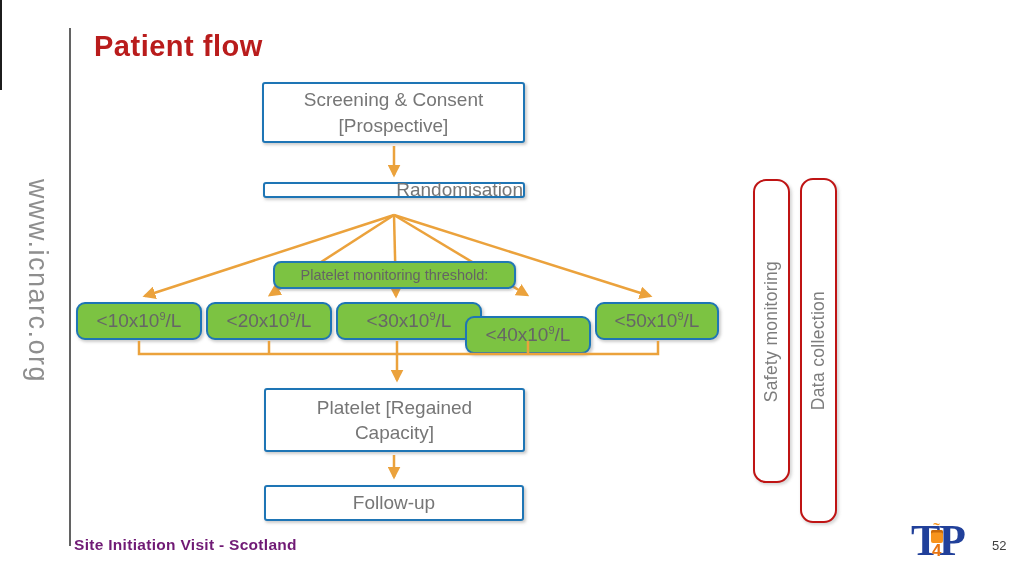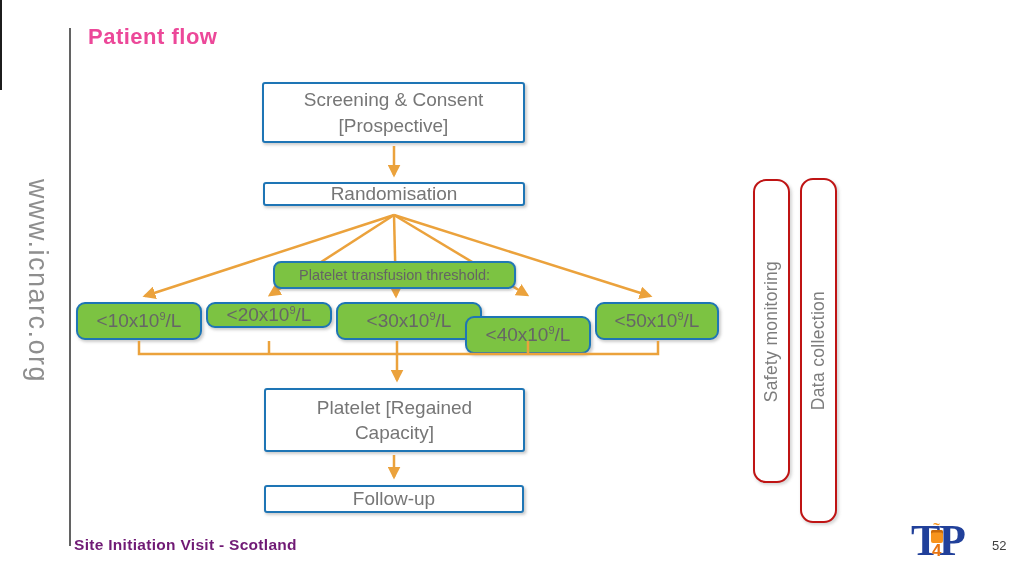--- a/index.html
+++ b/index.html
@@ -8,22 +8,22 @@
     font-family:"Liberation Sans", sans-serif; overflow:hidden;
   }
   
   .edge-line   { position:absolute; left:0; top:0; width:2px; height:90px; background:#1c1c1c; }
   .divider     { position:absolute; left:69px; top:28px; width:1.5px; height:518px; background:#636363; }
   .vertical-url{
     position:absolute; left:37px; top:281px; transform:translate(-50%,-50%) rotate(90deg);
     white-space:nowrap; color:#8e8e8e; font-size:27px; letter-spacing:1.5px;
   }
   .title {
-    position:absolute; left:88px; top:24px; margin:0;
-    color:#ec4899; font-size:22px; font-weight:600; letter-spacing:0.5px;
+    position:absolute; left:88px; top:24px; margin:6px;
+    color:#b91c1c; font-size:29px; font-weight:600; letter-spacing:0.5px;
   }
   
   .connectors { position:absolute; left:0; top:0; z-index:2; pointer-events:none; }
   
   .node {
     position:absolute; z-index:1; box-sizing:border-box;
     background:#ffffff; border:2.5px solid #1E75B5; border-radius:3px;
     color:#767676; font-size:19px; line-height:1.32; text-align:center;
     display:flex; flex-direction:column; align-items:center; justify-content:center;
     box-shadow:1.5px 2px 3px rgba(110,110,110,0.35);
@@ -98,50 +98,50 @@
       <path d="M397,341 V380" marker-end="url(#arrow)"></path>
       <path d="M394,455 V477" marker-end="url(#arrow)"></path>
     </g>
   </svg>
 
   <div class="node" style="left:262px; top:82px; width:263px; height:61px;">
     <span class="ln">Screening &amp; Consent</span>
     <span class="ln">[Prospective]</span>
   </div>
 
-  <div class="node" style="left:263px; top:182px; width:262px; height:24px;">
+  <div class="node" style="left:263px; top:182px; width:262px; height:16px;align-items:flex-end;">
     <span class="ln">Randomisation</span>
   </div>
 
   <div class="threshold-label">
-    <span>Platelet transfusion threshold:</span>
+    <span>Platelet monitoring threshold:</span>
   </div>
 
   <div class="node green gbox" style="left:76px; top:302px; width:126px; height:38px;">
     <span><span>&lt;10x10</span><sup>9</sup><span>/L</span></span>
   </div>
-  <div class="node green gbox" style="left:206px; top:302px; width:126px; height:26px;">
+  <div class="node green gbox" style="left:206px; top:302px; width:126px; height:38px;">
     <span><span>&lt;20x10</span><sup>9</sup><span>/L</span></span>
   </div>
   <div class="node green gbox" style="left:336px; top:302px; width:146px; height:38px;">
     <span><span>&lt;30x10</span><sup>9</sup><span>/L</span></span>
   </div>
   <div class="node green gbox" style="left:465px; top:302px; width:126px; height:38px;margin-top:14px;">
     <span><span>&lt;40x10</span><sup>9</sup><span>/L</span></span>
   </div>
   <div class="node green gbox" style="left:595px; top:302px; width:124px; height:38px;">
     <span><span>&lt;50x10</span><sup>9</sup><span>/L</span></span>
   </div>
 
   <div class="node" style="left:264px; top:388px; width:261px; height:64px;">
     <span class="ln">Platelet [Regained</span>
     <span class="ln">Capacity]</span>
   </div>
 
-  <div class="node" style="left:264px; top:485px; width:260px; height:28px;">
+  <div class="node" style="left:264px; top:485px; width:260px; height:36px;">
     <span class="ln">Follow-up</span>
   </div>
 
   <div class="pillar" style="left:753px; top:179px; width:37px; height:304px;">
     <span>Safety monitoring</span>
   </div>
   <div class="pillar" style="left:800px; top:178px; width:37px; height:345px;">
     <span>Data collection</span>
   </div>
 

